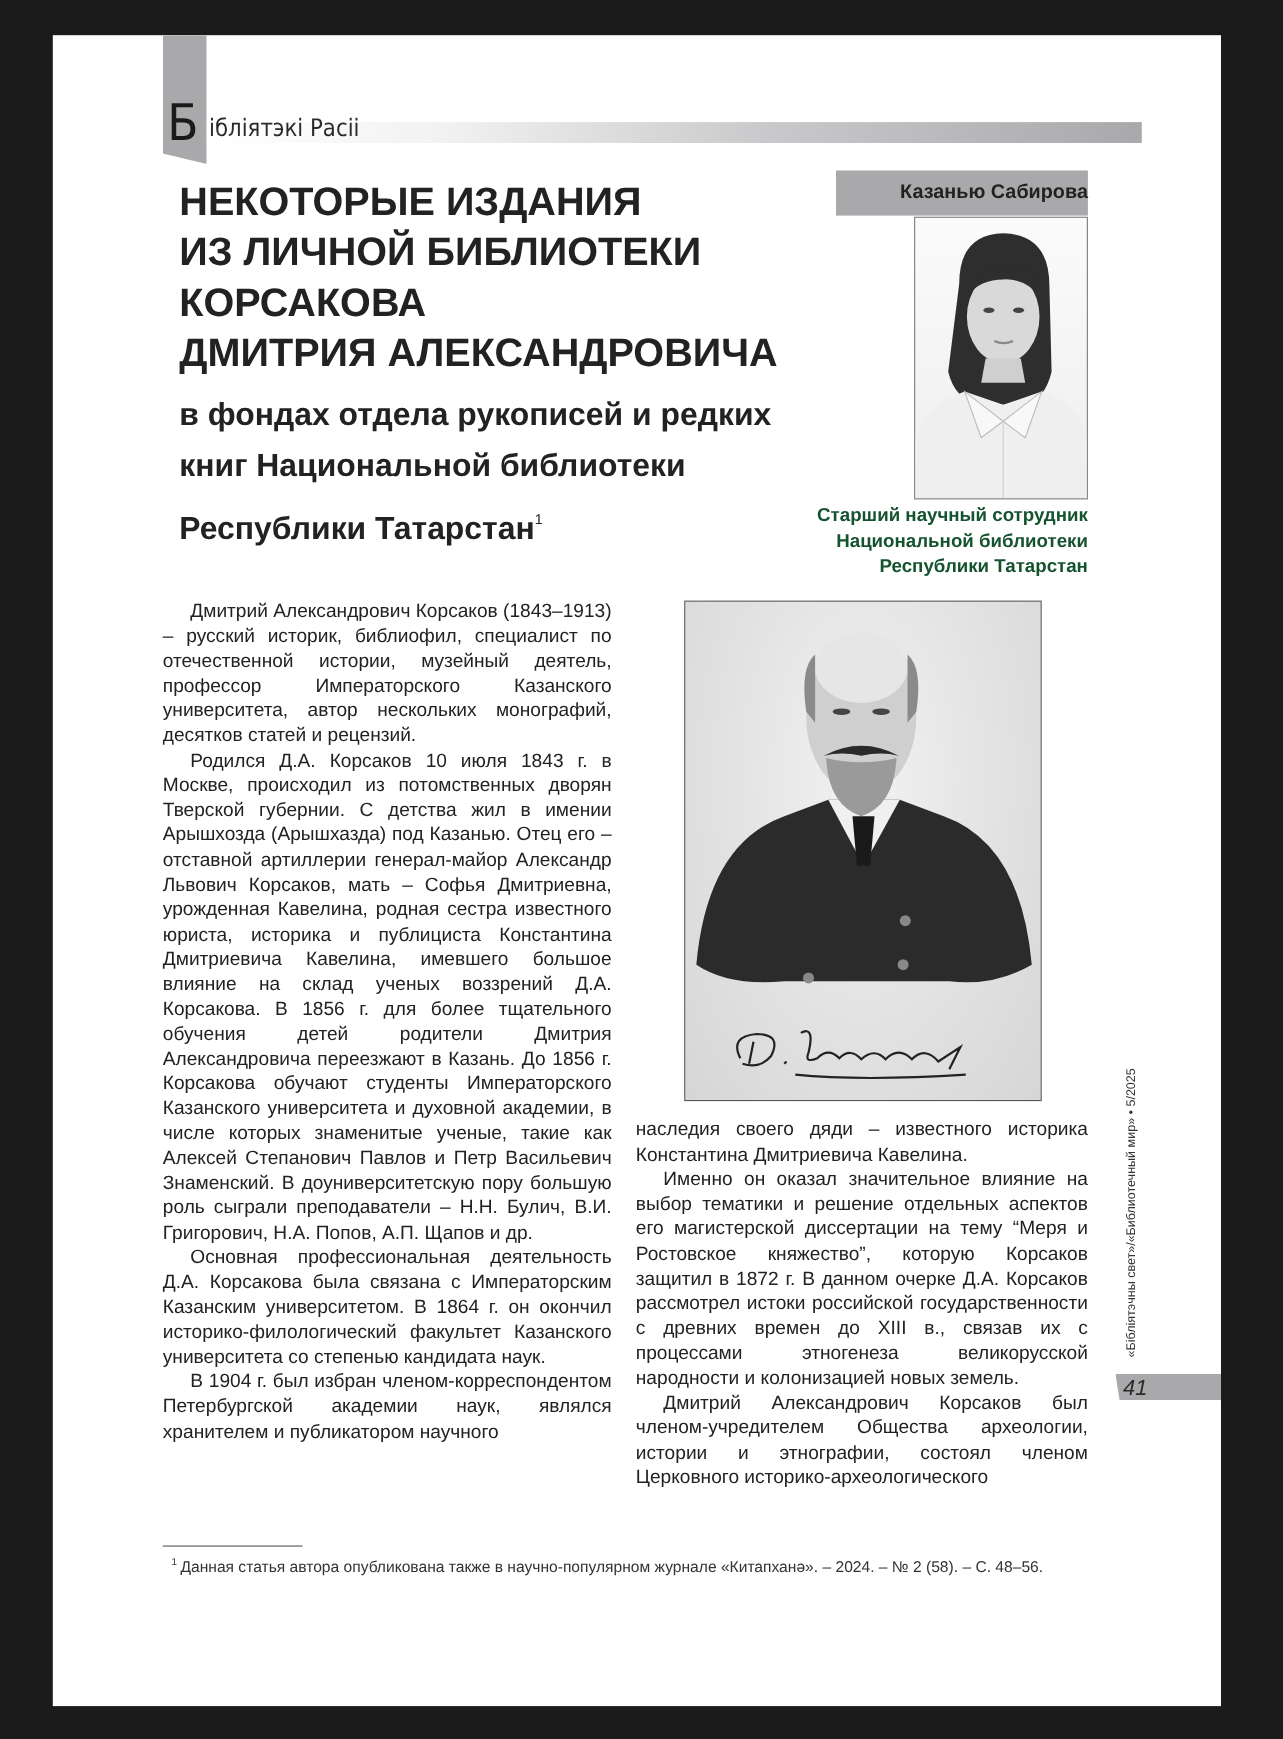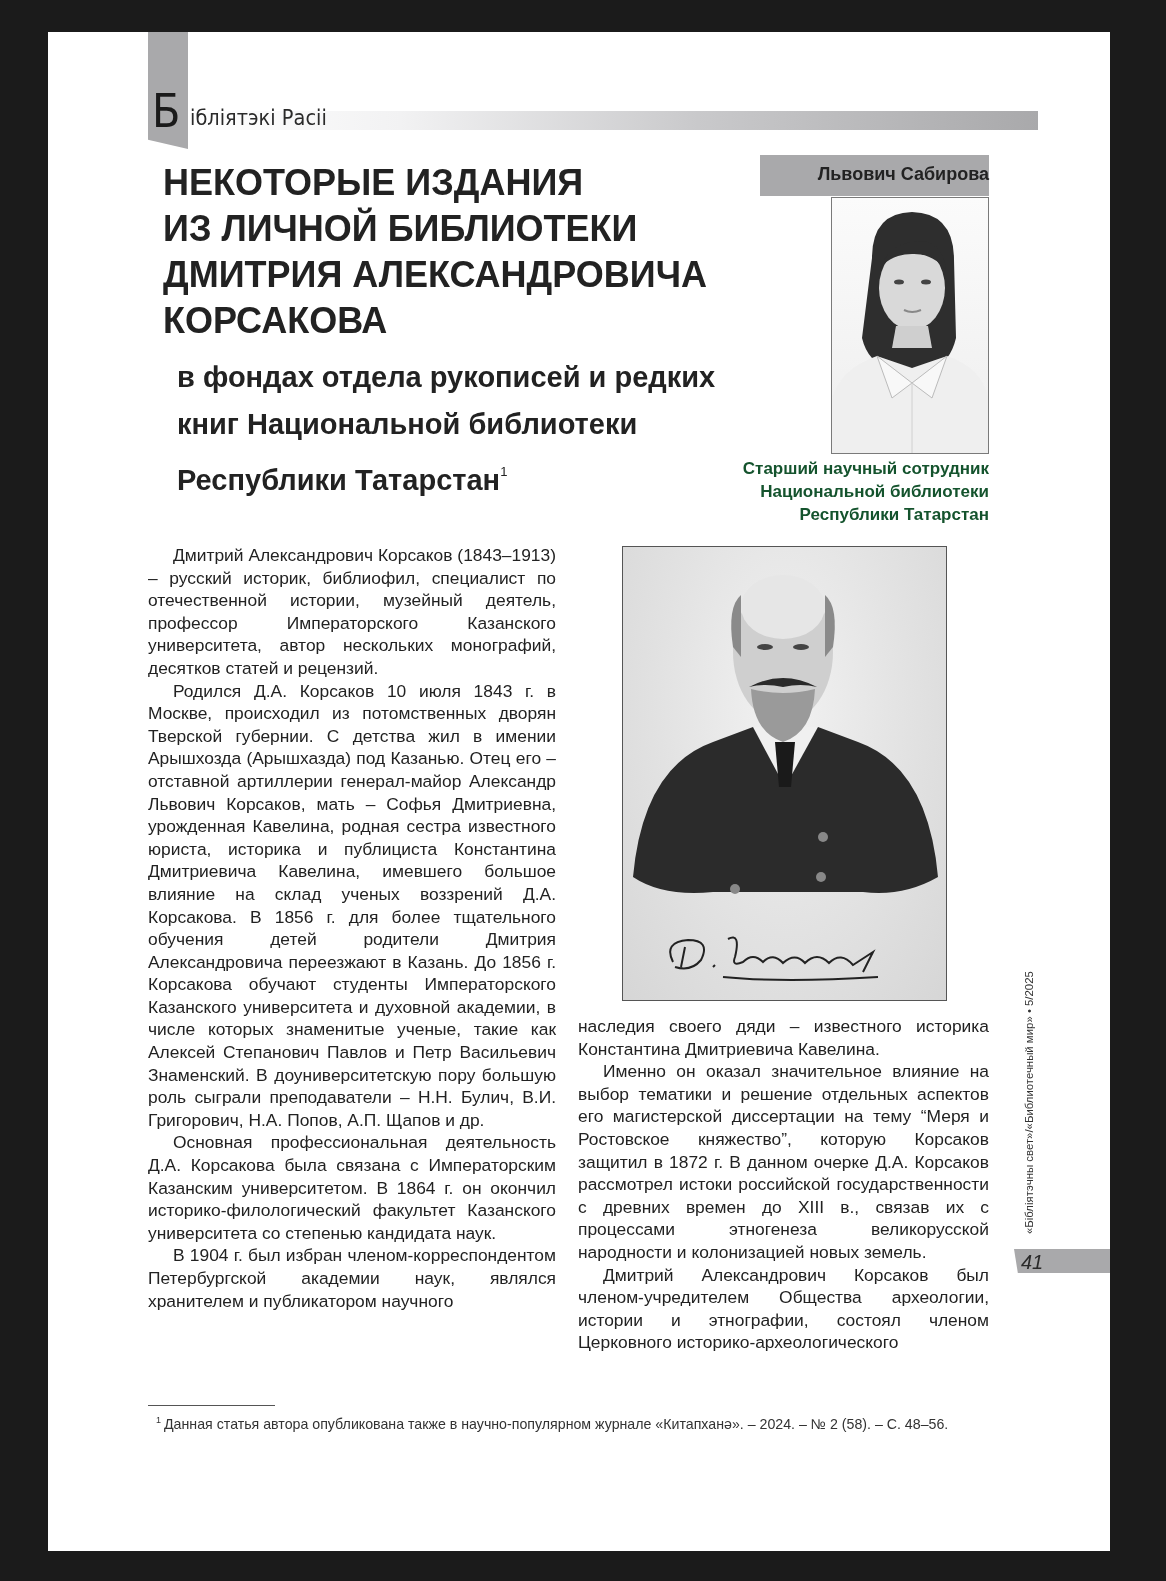--- a/index.html
+++ b/index.html
@@ -57,21 +57,21 @@
     left: 115px; top: 128px;
     width: 560px;
     font-weight: bold;
     font-size: 36px;
     line-height: 46px;
     color: #222;
     margin: 0;
   }
   .subtitle {
     position: absolute;
-    left: 129px; top: 322px;
+    left: 115px; top: 322px;
     width: 620px;
     font-weight: bold;
     font-size: 29px;
     line-height: 47px;
     color: #222;
     margin: 0;
   }
   .subtitle sup { font-size: 13px; vertical-align: 14px; font-weight: normal; }
   
   .author-bar {
@@ -177,31 +177,31 @@
 <div class="page">
 
   <div class="sec-ribbon"></div>
   <div class="sec-bar"></div>
   <div class="sec-letter">Б</div>
   <div class="sec-rest">ібліятэкі Расіі</div>
 
   <h1 class="title">
     <div>НЕКОТОРЫЕ ИЗДАНИЯ</div>
     <div>ИЗ ЛИЧНОЙ БИБЛИОТЕКИ</div>
+    <div>КОРСАКОВА</div>
     <div>ДМИТРИЯ АЛЕКСАНДРОВИЧА</div>
-    <div>КОРСАКОВА</div>
   </h1>
   <h2 class="subtitle">
     <div>в фондах отдела рукописей и редких</div>
     <div>книг Национальной библиотеки</div>
     <div><span>Республики Татарстан</span><sup>1</sup></div>
   </h2>
 
   <div class="author-bar">
-    <span class="author-name">Львович Сабирова</span>
+    <span class="author-name">Казанью Сабирова</span>
   </div>
   <div class="author-photo">
     <svg width="156" height="255" viewBox="0 0 156 255">
       <path d="M40 60 Q40 15 80 14 Q122 15 122 62 L124 140 Q118 165 100 170 L58 170 Q36 165 30 140 Z" fill="#2e2e2e"></path>
       <ellipse cx="80" cy="90" rx="33" ry="42" fill="#d9d9d9"></ellipse>
       <path d="M48 70 Q60 40 96 44 Q112 50 114 72 Q100 55 80 56 Q60 56 48 70 Z" fill="#2e2e2e"></path>
       <ellipse cx="67" cy="84" rx="5" ry="2.5" fill="#444"></ellipse>
       <ellipse cx="94" cy="84" rx="5" ry="2.5" fill="#444"></ellipse>
       <path d="M72 112 Q80 116 89 112" stroke="#888" stroke-width="2" fill="none"></path>
       <path d="M64 128 L96 128 L100 150 L60 150 Z" fill="#cfcfcf"></path>

